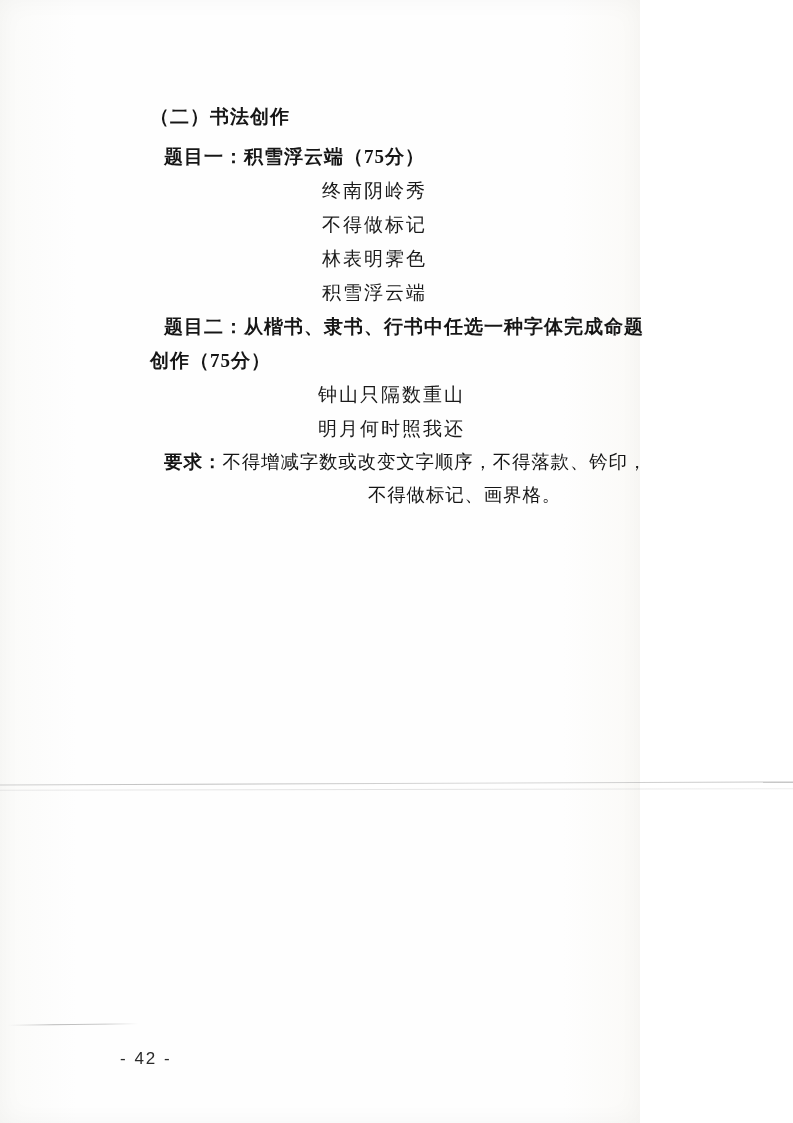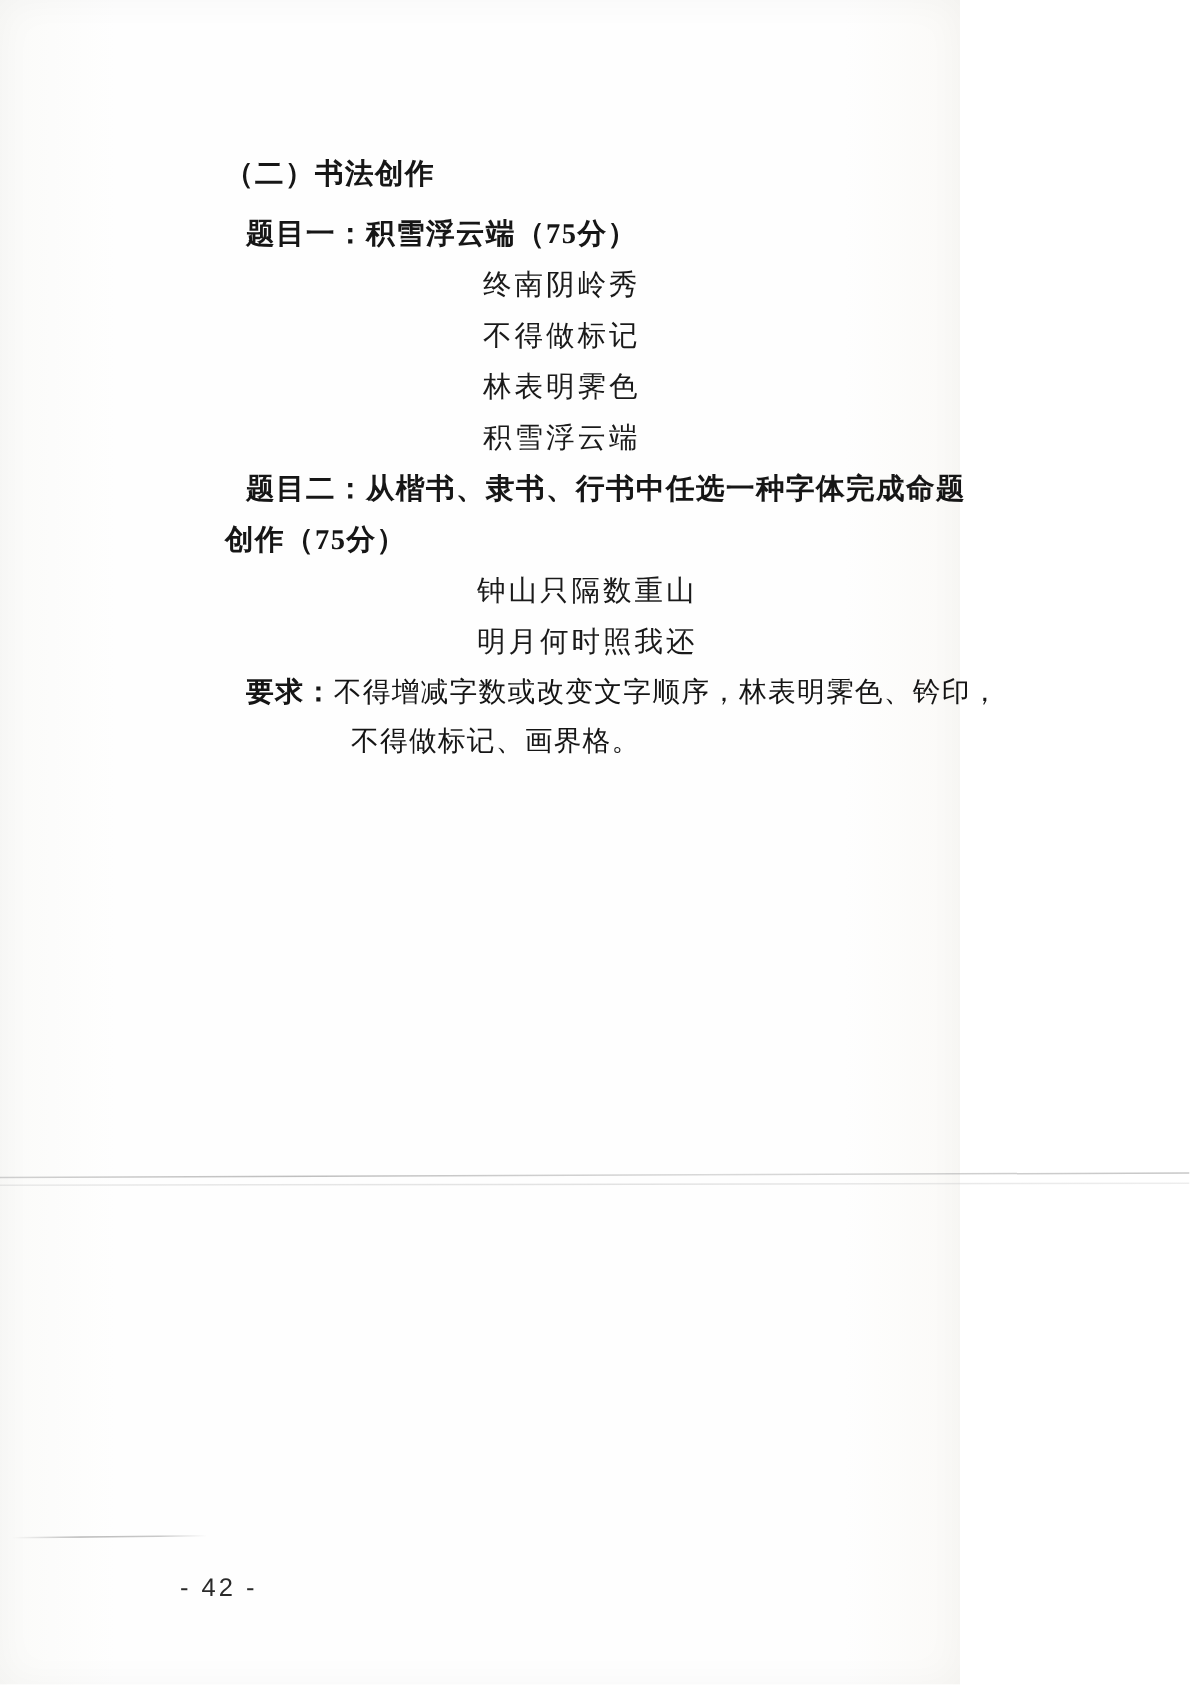--- a/index.html
+++ b/index.html
@@ -72,20 +72,21 @@
     font-weight: bold;
     letter-spacing: 1px;
     flex: 0 0 auto;
     padding-left: 14px;
   }
   .req-text {
     flex: 1 1 auto;
   }
   .req-cont {
     padding-left: 84px;
+    text-align: center;
   }
   .spacer-sm { height: 6px; }
 
   
   .artifact-line-a {
     position: absolute;
     left: 0;
     top: 783px;
     width: 793px;
     height: 1px;
@@ -149,21 +150,21 @@
     <div class="verse">积雪浮云端</div>
 
     <div class="line heading indent-1">题目二：从楷书、隶书、行书中任选一种字体完成命题</div>
     <div class="line heading">创作（75分）</div>
 
     <div class="verse second">钟山只隔数重山</div>
     <div class="verse second">明月何时照我还</div>
 
     <div class="body-line req-row">
       <span class="req-label">要求：</span>
-      <span class="req-text">不得增减字数或改变文字顺序，林表明霁色、钤印，</span>
+      <span class="req-text">不得增减字数或改变文字顺序，不得落款、钤印，</span>
     </div>
     <div class="body-line req-cont">不得做标记、画界格。</div>
 
     <div class="spacer-sm"></div>
 
 
   </div>
 
   <div class="artifact-line-a"></div>
   <div class="artifact-line-b"></div>

